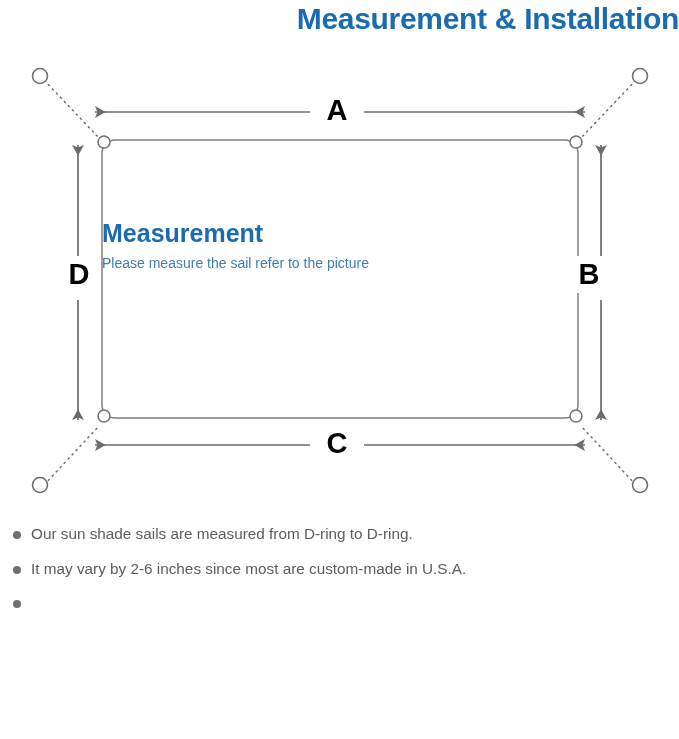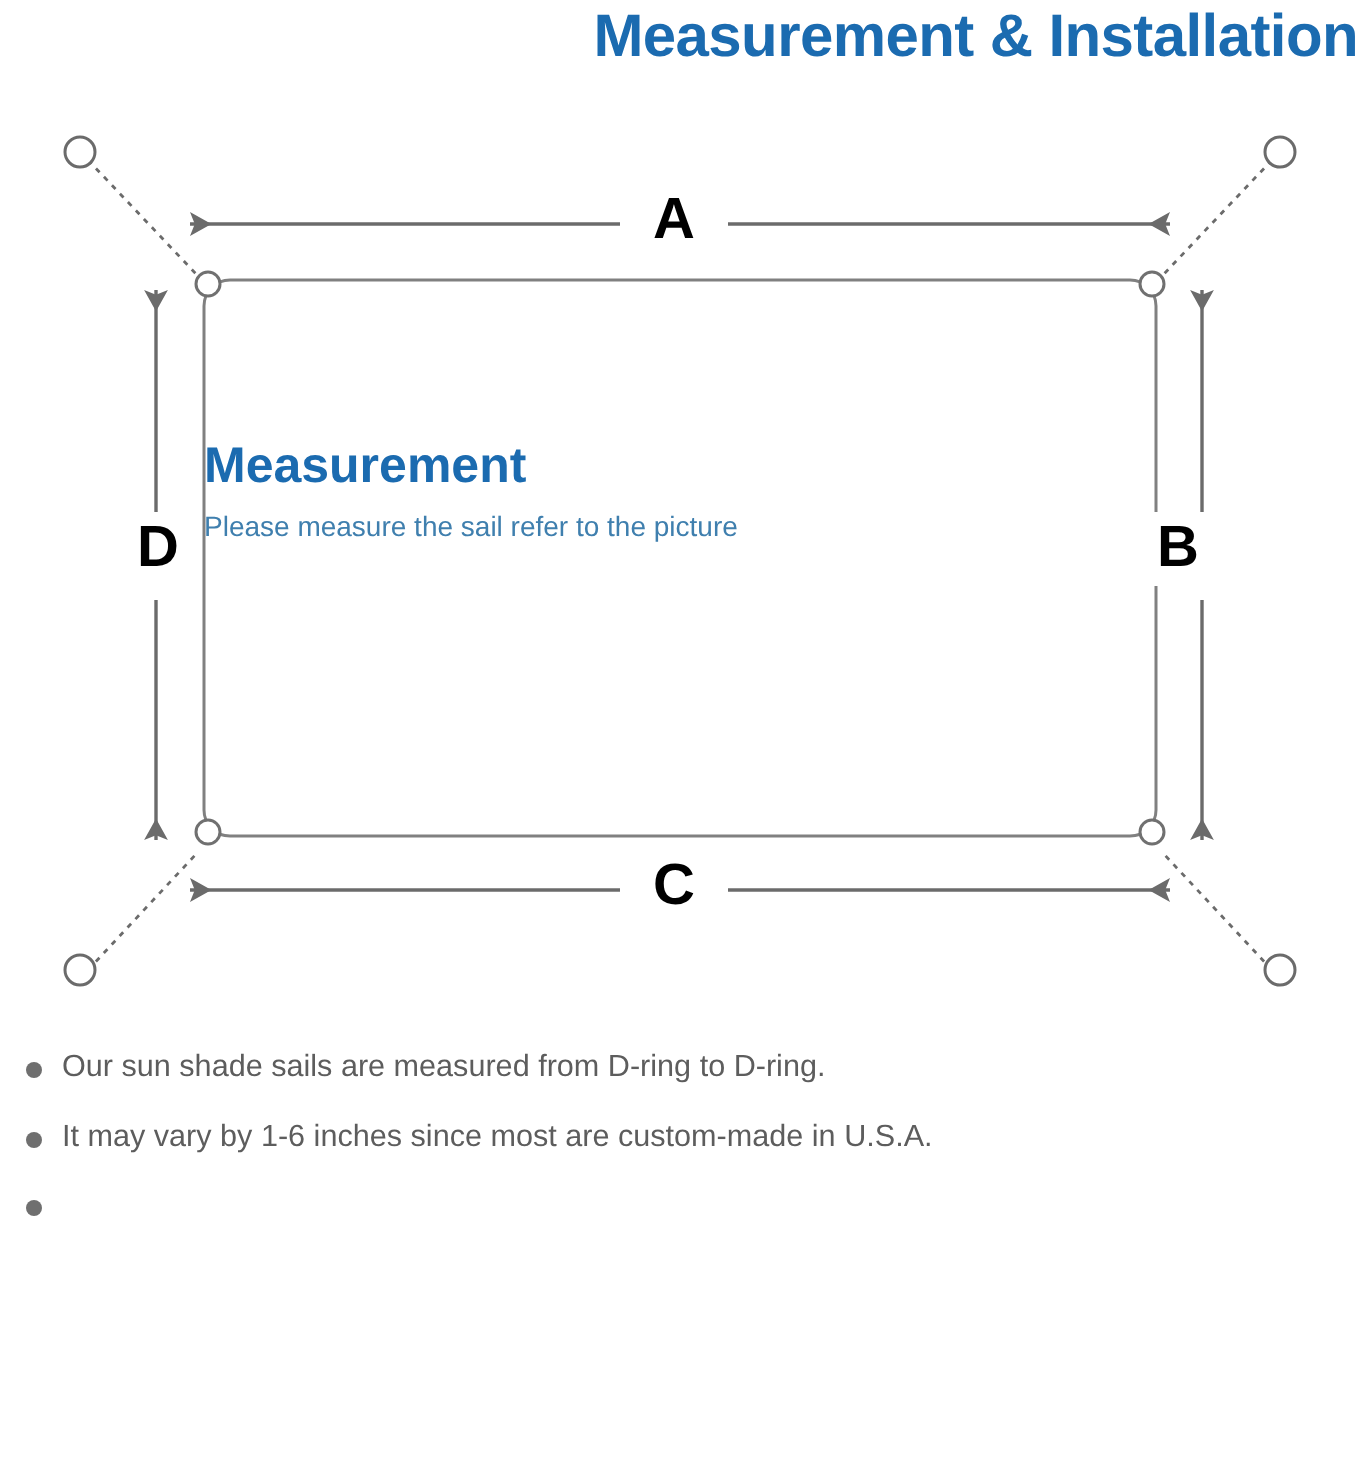--- a/index.html
+++ b/index.html
@@ -176,18 +176,18 @@
   </div>
 </div>
 
 <div class="notes">
   <div class="note-item">
     <span class="note-bullet"></span>
     <span>Our sun shade sails are measured from D-ring to D-ring.</span>
   </div>
   <div class="note-item">
     <span class="note-bullet"></span>
-    <span>It may vary by 1-6 inches since most are custom-made in U.S.A.</span>
+    <span>It may vary by 2-6 inches since most are custom-made in U.S.A.</span>
   </div>
   <div class="note-item">
     <span class="note-bullet"></span>
   </div>
 </div>
 
 </body></html>

